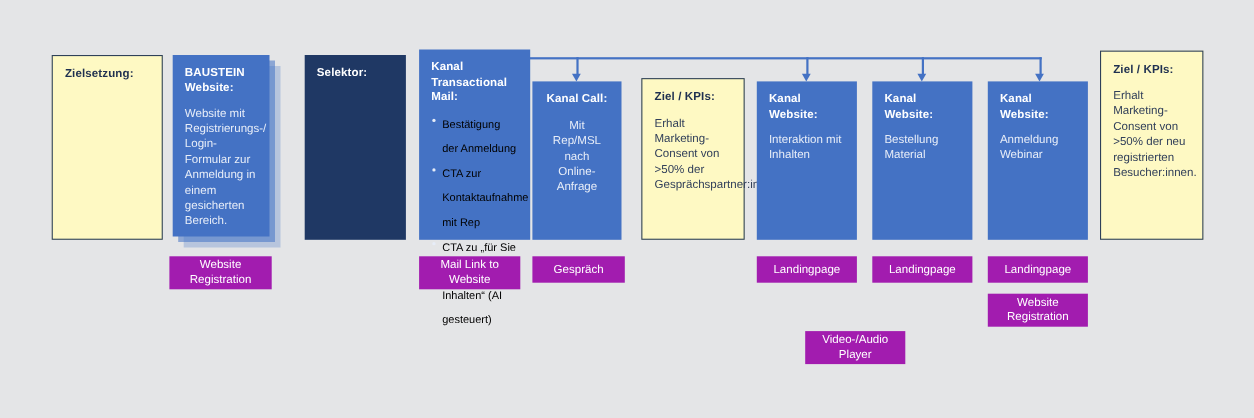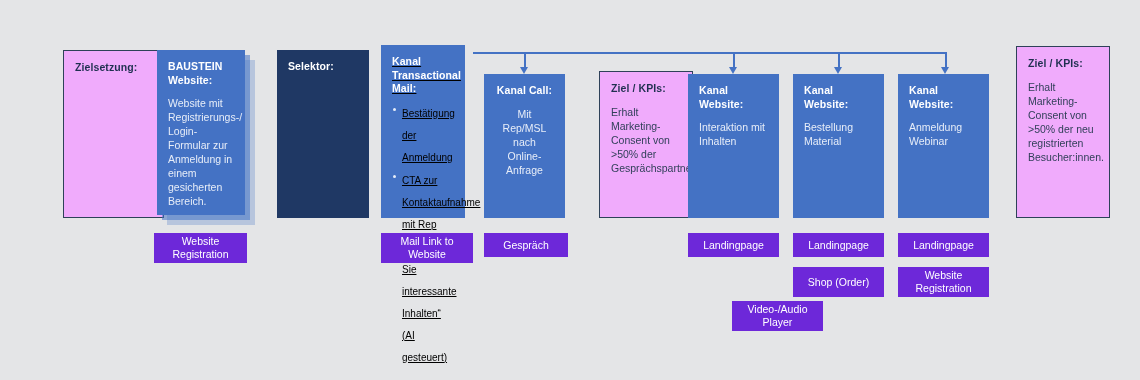--- a/index.html
+++ b/index.html
@@ -33,23 +33,22 @@
     letter-spacing: .1px;
   }
   .card .body {
     font-size: 10.5px;
     line-height: 14px;
   }
   .card .body p { margin: 0; }
 
   
   .card.white {
-    background: #f0abfc;
+    background: #fef9c3;
     border: 1.3px solid #2e4159;
-    margin-left: 16px;
   }
   .card.white .title { color: #1f3050; }
   .card.white .body  { color: #32405a; }
 
   
   .card.navy {
     background: #1f3864;
   }
   .card.navy .title { color: #ffffff; }
   .card.navy .body  { color: #e9edf5; }
@@ -92,21 +91,21 @@
     width: 3.4px;
     height: 3.4px;
     border-radius: 50%;
     background: #e7edf8;
   }
 
   
   .tag {
     position: absolute;
     box-sizing: border-box;
-    background: #6d28d9;
+    background: #a21caf;
     color: #ffffff;
     font-size: 10.5px;
     line-height: 13px;
     text-align: center;
     display: flex;
     align-items: center;
     justify-content: center;
     padding: 2px 4px;
   }
 
@@ -161,21 +160,21 @@
       <div class="body">
         <p>Website mit Registrierungs-/ Login-Formular zur Anmeldung in einem gesicherten Bereich.</p>
       </div>
     </div>
   </div>
 
   <div class="card navy" style="left:277px; top:50px; width:92px; height:168px;">
     <div class="title">Selektor:</div>
   </div>
 
-  <div class="card blue" style="left:381px; top:45px; width:84px; height:173px;text-decoration:underline;">
+  <div class="card blue" style="left:381px; top:45px; width:101px; height:173px;">
     <div class="title" style="margin-bottom:7px;">Kanal Transactional Mail:</div>
     <ul class="bullets">
       <li>Bestätigung der Anmeldung</li>
       <li>CTA zur Kontaktaufnahme mit Rep</li>
       <li>CTA zu „für Sie interessante Inhalten“ (AI gesteuert)</li>
     </ul>
   </div>
 
   <div class="card blue" style="left:484px; top:74px; width:81px; height:144px;text-align:center;">
     <div class="title">Kanal Call:</div>
@@ -237,23 +236,20 @@
 
 
   <div class="tag" style="left:688px; top:301px; width:91px; height:30px;margin-left:44px;">
     <span>Video-/Audio Player</span>
   </div>
 
   <div class="tag" style="left:793px; top:233px; width:91px; height:24px;">
     <span>Landingpage</span>
   </div>
 
-  <div class="tag" style="left:793px; top:267px; width:91px; height:30px;">
-    <span>Shop (Order)</span>
-  </div>
 
   <div class="tag" style="left:898px; top:233px; width:91px; height:24px;">
     <span>Landingpage</span>
   </div>
 
   <div class="tag" style="left:898px; top:267px; width:91px; height:30px;">
     <span>Website Registration</span>
   </div>
 
 </div>

